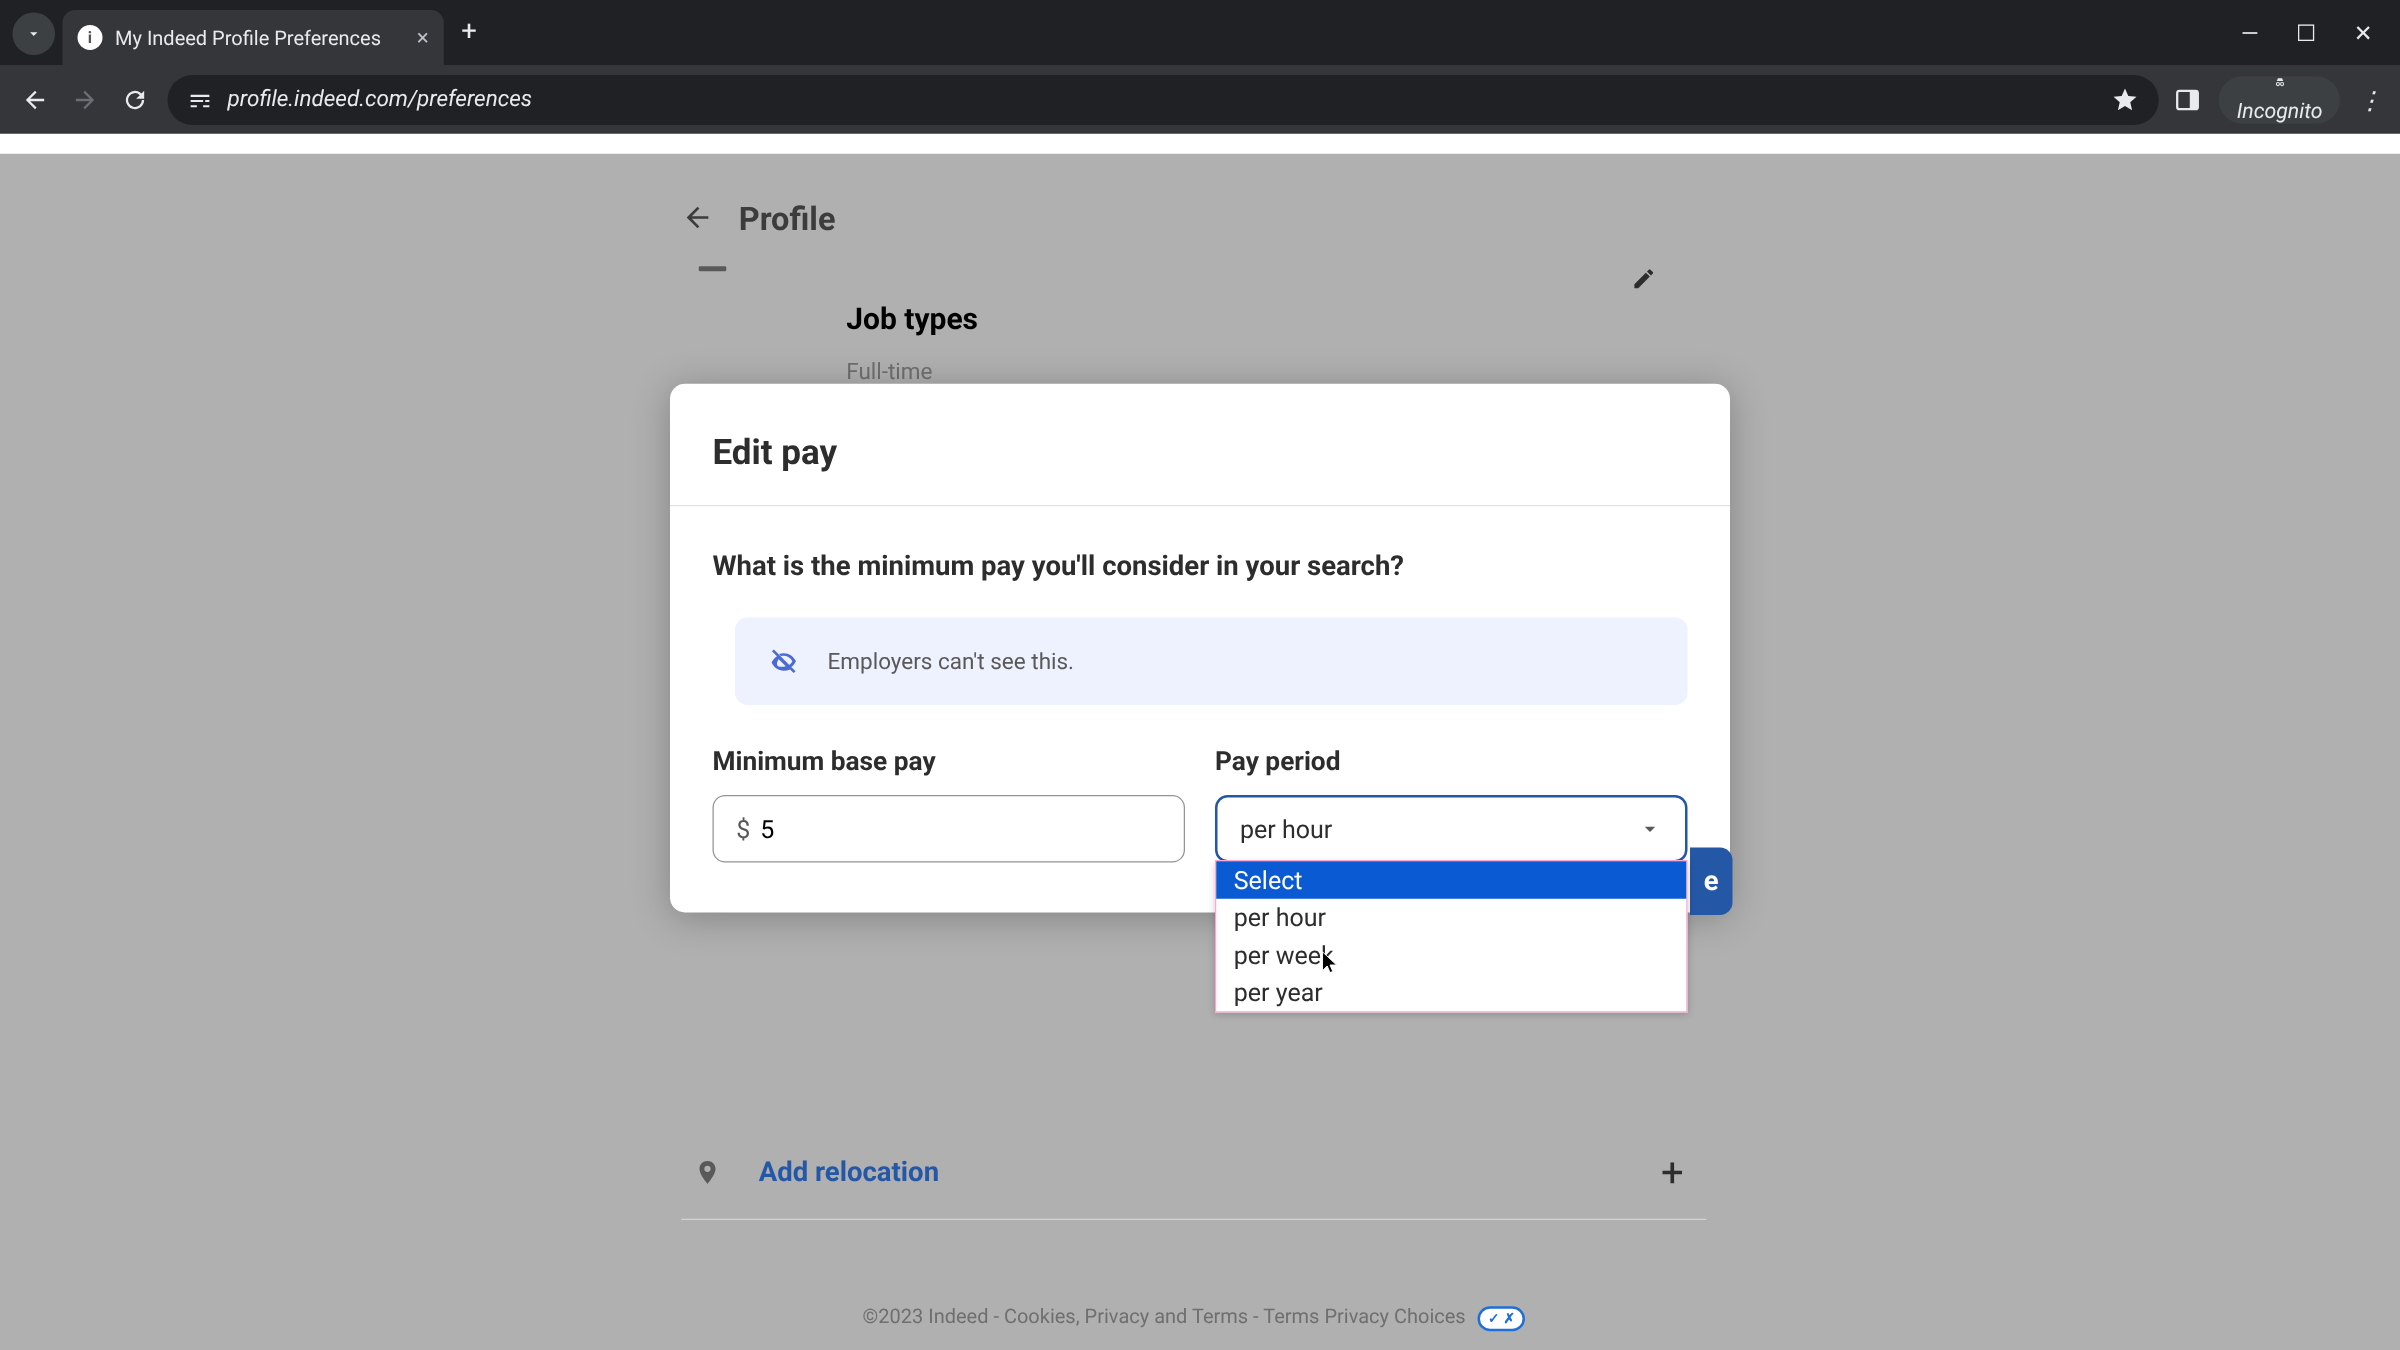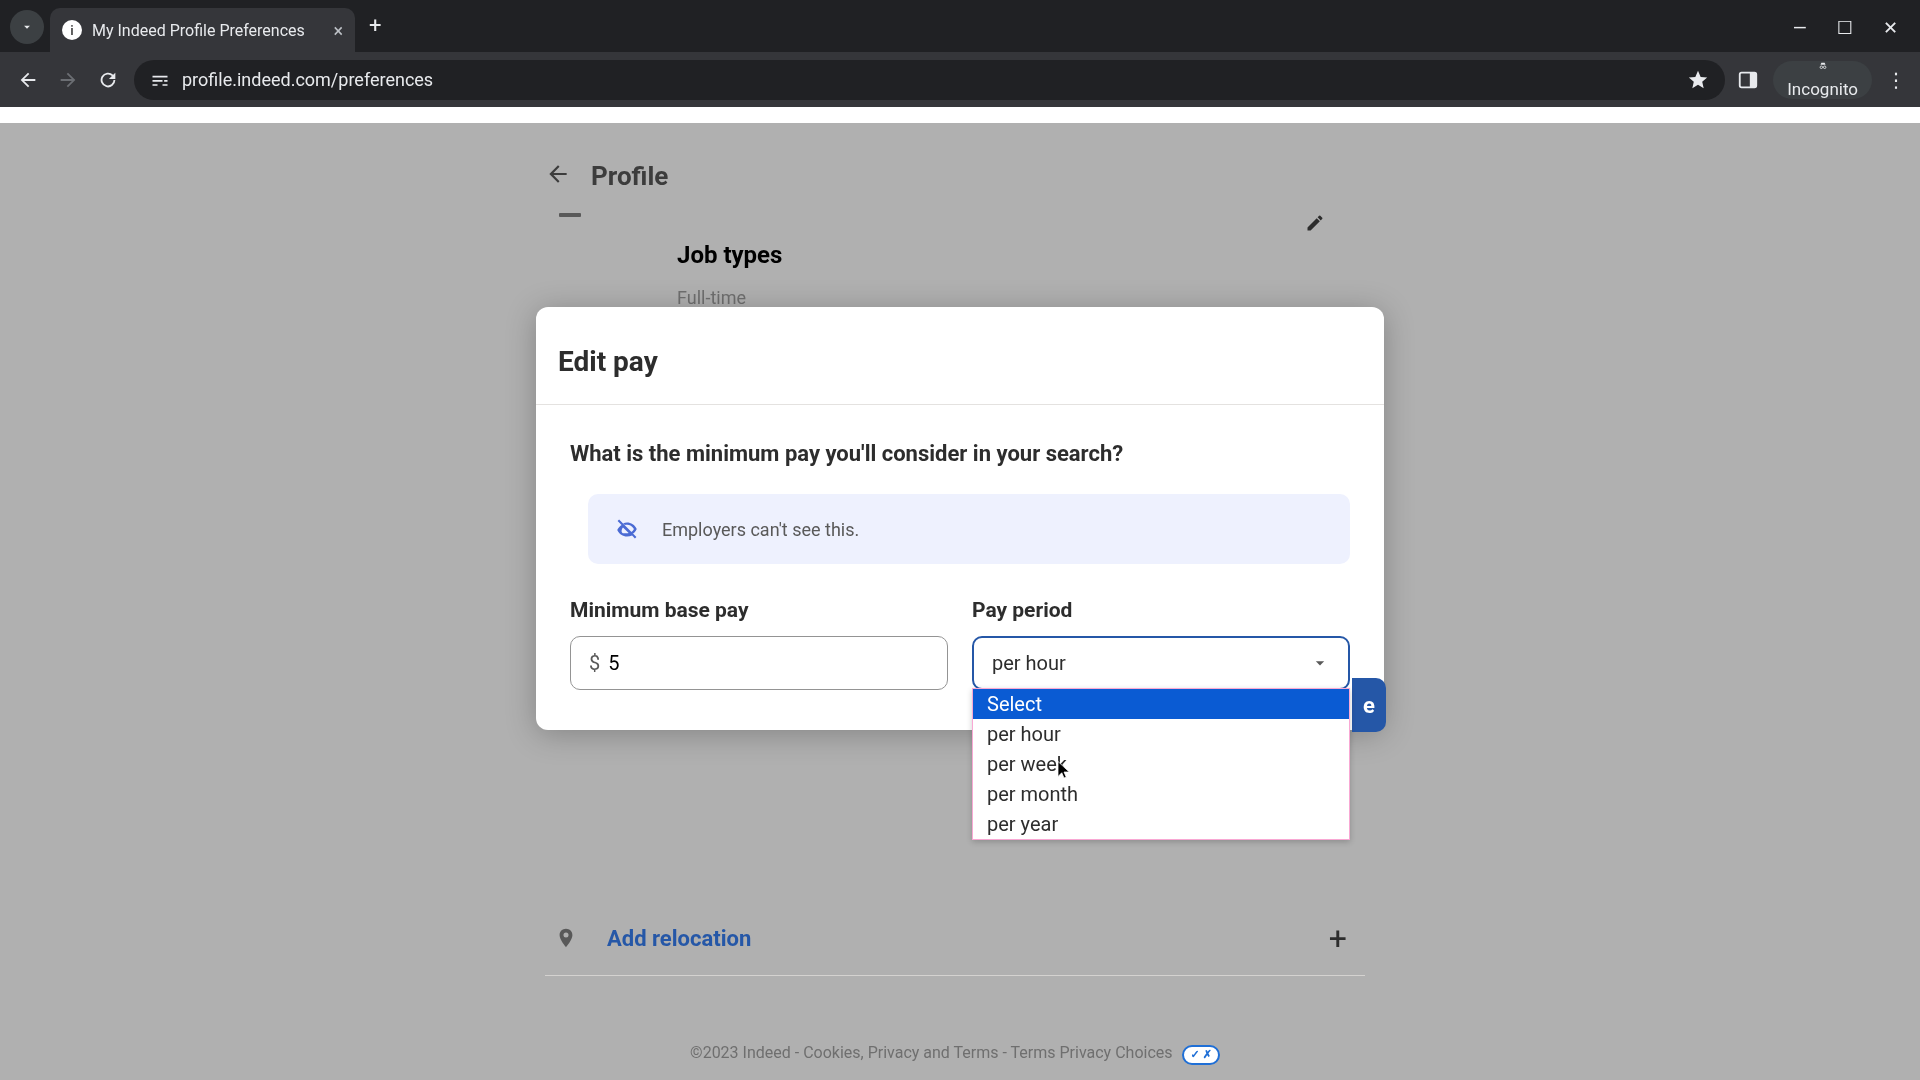--- a/index.html
+++ b/index.html
@@ -10,21 +10,21 @@
     .tab-dropdown { width:34px; height:34px; border-radius:17px; background:#3c4043; display:flex; align-items:center; justify-content:center; margin-bottom:8px; margin-right:6px; }
     .tab-dropdown svg { width:14px; height:14px; fill:#e8eaed; }
     .tab { background:#35363a; height:44px; width:305px; border-radius:10px 10px 0 0; display:flex; align-items:center; padding:0 12px; gap:10px; color:#e8eaed; font-size:16px; }
     .tab .favicon { width:20px; height:20px; border-radius:50%; background:#fff; display:flex; align-items:center; justify-content:center; font-size:13px; font-weight:bold; color:#555; }
     .tab .title { flex:1; white-space:nowrap; overflow:hidden; text-overflow:ellipsis; }
     .tab .close { font-size:18px; color:#bdc1c6; }
     .newtab { color:#e8eaed; font-size:22px; margin-left:14px; margin-bottom:14px; }
     .win-controls { margin-left:auto; display:flex; gap:30px; padding-right:22px; color:#e8eaed; align-items:center; margin-bottom:14px; }
     .win-controls span { font-size:18px; }
 
-    .toolbar { background:#35363a; height:55px; display:flex; align-items:center; padding:0 14px; gap:12px; }
+    .toolbar { background:#35363a; height:55px; display:flex; align-items:center; padding:0 14px; gap:12px;font-style:italic; }
     .nav-btn { width:28px; height:28px; display:flex; align-items:center; justify-content:center; }
     .nav-btn svg { width:22px; height:22px; fill:#e8eaed; }
     .nav-btn.disabled svg { fill:#6b6e73; }
     .url-bar { flex:1; background:#202124; height:40px; border-radius:20px; display:flex; align-items:center; padding:0 16px; gap:12px; color:#e8eaed; font-size:18px; }
     .url-bar .star { margin-left:auto; }
     .toolbar-right { display:flex; align-items:center; gap:14px; color:#e8eaed; }
     .incognito-pill { background:#3c4043; height:38px; border-radius:19px; display:flex; align-items:center; padding:0 14px; gap:8px; font-size:17px;flex-direction:column; }
     .menu-dots { font-size:20px; }
 
     
@@ -36,21 +36,21 @@
     .minus-fragment { position:absolute; left:545px; top:85px; width:22px; height:4px; background:#595959; border-radius:1px; }
 
     .section-title{ font-size:24px; font-weight:700; margin-left:64px; }
     .section-sub{ font-size:18px; color:#6f6f6f; margin-left:64px; margin-top:8px; }
     .footer-badge{ display:inline-flex; align-items:center; margin-left:6px; background:#fff; border:2px solid #1f6fd6; border-radius:12px; padding:0 6px; height:20px; font-size:11px; color:#1f6fd6; font-weight:700; gap:3px; }
     .footer-badge .x{ color:#1f6fd6; }
 
     
     .overlay{ position:absolute; inset:0; background:rgba(80,80,80,0.45); }
     .modal{ position:absolute; left:536px; top:184px; width:848px; background:#fff; border-radius:12px; box-shadow:0 4px 30px rgba(0,0,0,0.25); padding:38px 34px 40px; color:#2d2d2d; }
-    .modal-header{ display:flex; align-items:center; justify-content:space-between; padding-bottom:26px; border-bottom:1px solid #e4e2e0; margin:0 -34px; padding-left:22px; padding-right:34px; }
+    .modal-header{ display:flex; align-items:center; justify-content:space-between; padding-bottom:26px; border-bottom:1px solid #e4e2e0; margin:0 -34px; padding-left:34px; padding-right:34px; }
     .modal-title{ font-size:28px; font-weight:700; }
 
     .modal-question{ font-size:22px; font-weight:700; margin-top:36px; }
     .info-box{ background:#eef1fe; border-radius:10px; padding:22px 26px; margin-top:28px; display:flex; align-items:center; gap:22px; color:#595959; font-size:18px; margin-left:18px; margin-right:0; }
     .info-box svg{ width:26px; height:26px; fill:#4b6bd4; }
 
     .field-row{ display:flex; gap:24px; margin-top:34px; }
     .field-col{ flex:1; position:relative; }
     .field-label{ font-size:21px; font-weight:700; margin-bottom:14px; display:block; }
     .text-input{ width:100%; height:54px; border:1px solid #949494; border-radius:10px; padding:0 18px; font-size:20px; display:flex; align-items:center; gap:8px; }
@@ -202,21 +202,20 @@
         <div class="select-box">
           <span>per hour</span>
           <svg viewBox="0 0 24 24">
               <path d="M7 10l5 5 5-5z"></path>
             </svg>
         </div>
         <div class="dropdown">
           <div class="opt highlight">Select</div>
           <div class="opt">per hour</div>
           <div class="opt">per week</div>
-          <div class="opt">per month</div>
           <div class="opt">per year</div>
         </div>
       </div>
     </div>
 
     <div class="save-btn-fragment">
       <span>e</span>
     </div>
   </div>
 

